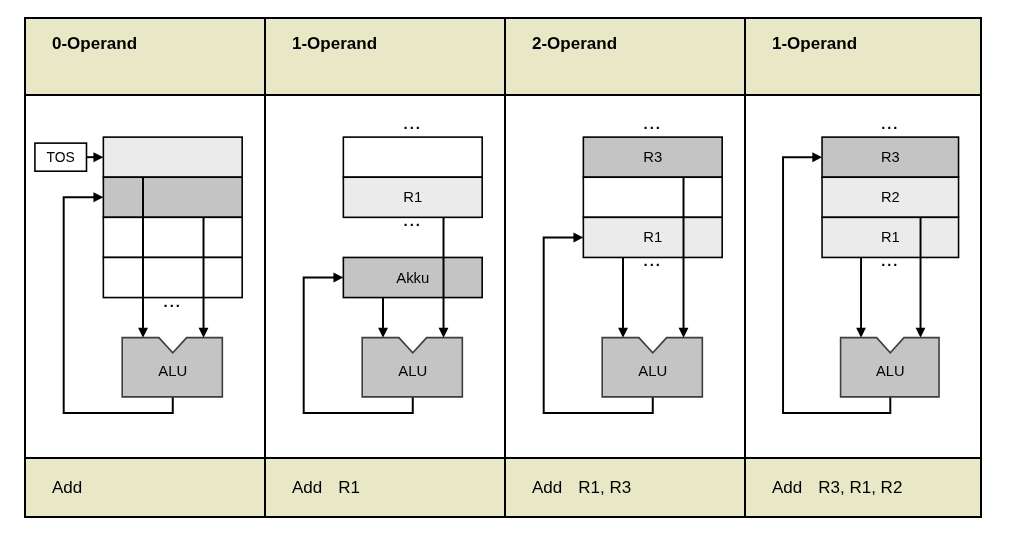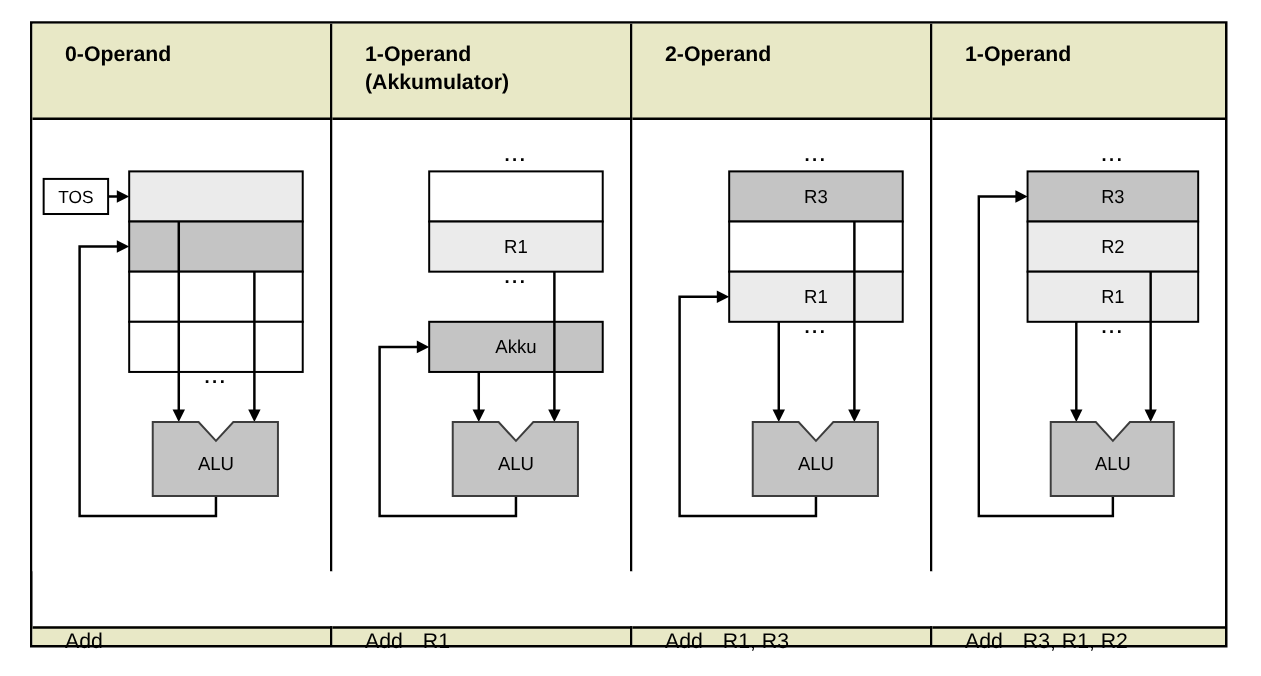--- a/index.html
+++ b/index.html
@@ -6,40 +6,39 @@
   .page{position:relative;width:1009px;height:541px;background:#ffffff;overflow:hidden;
         font-family:"Liberation Sans",sans-serif;color:#000;}
   .sheet{position:absolute;left:24px;top:17px;width:958px;height:501px;
          border:2px solid #000;box-sizing:border-box;background:#fff;
          display:grid;grid-template-columns:240px 240px 240px 1fr;
          grid-template-rows:77px 1fr 59px;}
   .hcell{background:var(--band,#e8e8c6);border-bottom:2px solid #000;
          box-sizing:border-box;padding:14px 8px 12px 26px;
          font-weight:bold;font-size:17px;line-height:22px;}
   .fcell{background:var(--band,#e8e8c6);border-top:2px solid #000;
-         box-sizing:border-box;display:flex;align-items:flex-start;
-         padding-left:26px;font-size:17px;margin-top:44px;}
+         box-sizing:border-box;display:flex;align-items:center;
+         padding-left:26px;font-size:17px;}
   .fcell .ops{margin-left:16px;}
   .c0,.c1,.c2{border-right:2px solid #000;}
   .dcell{box-sizing:border-box;background:#fff;overflow:hidden;}
   .dcell svg{display:block;width:100%;height:100%;}
   svg text{font-family:"Liberation Sans",sans-serif;fill:#000;}
 </style>
 </head>
 <body>
 
 <div class="page">
   <div class="sheet">
 
     <div class="hcell c0">
       <div>0-Operand</div>
     </div>
     <div class="hcell c1">
       <div>1-Operand</div>
-      <div>(Akkumulator)</div>
     </div>
     <div class="hcell c2">
       <div>2-Operand</div>
       <div></div>
     </div>
     <div class="hcell">
       <div>1-Operand</div>
       <div></div>
     </div>
 

